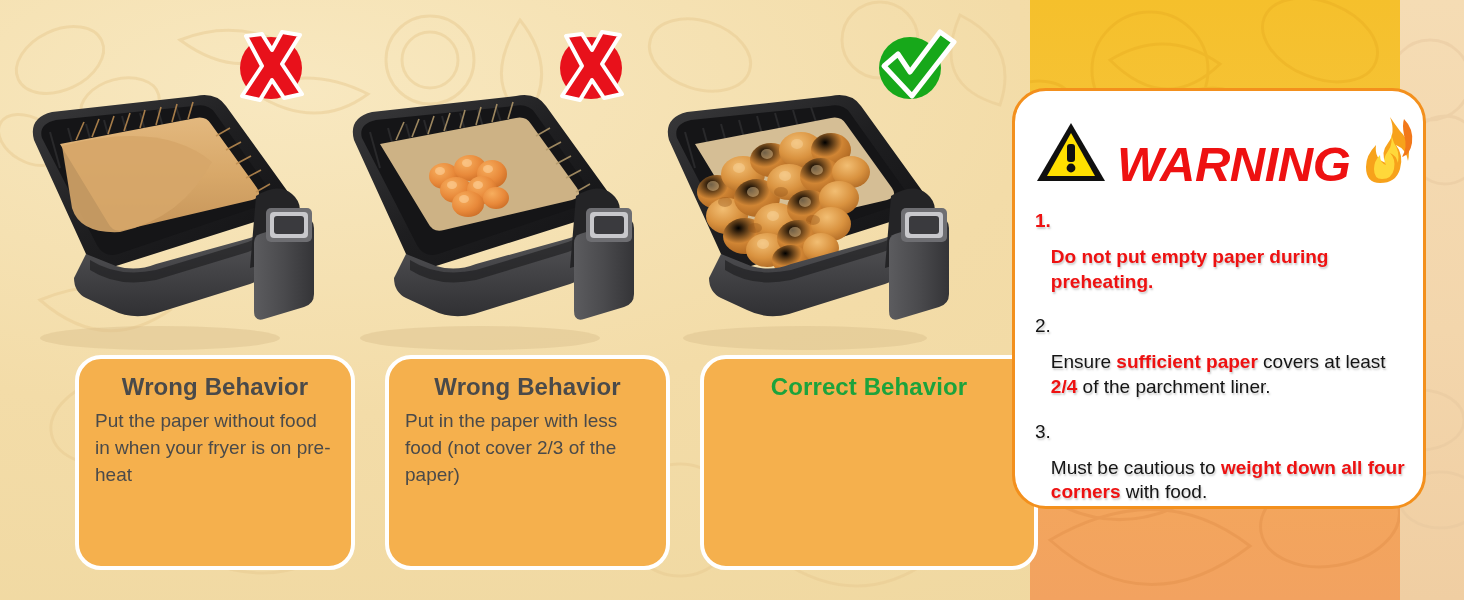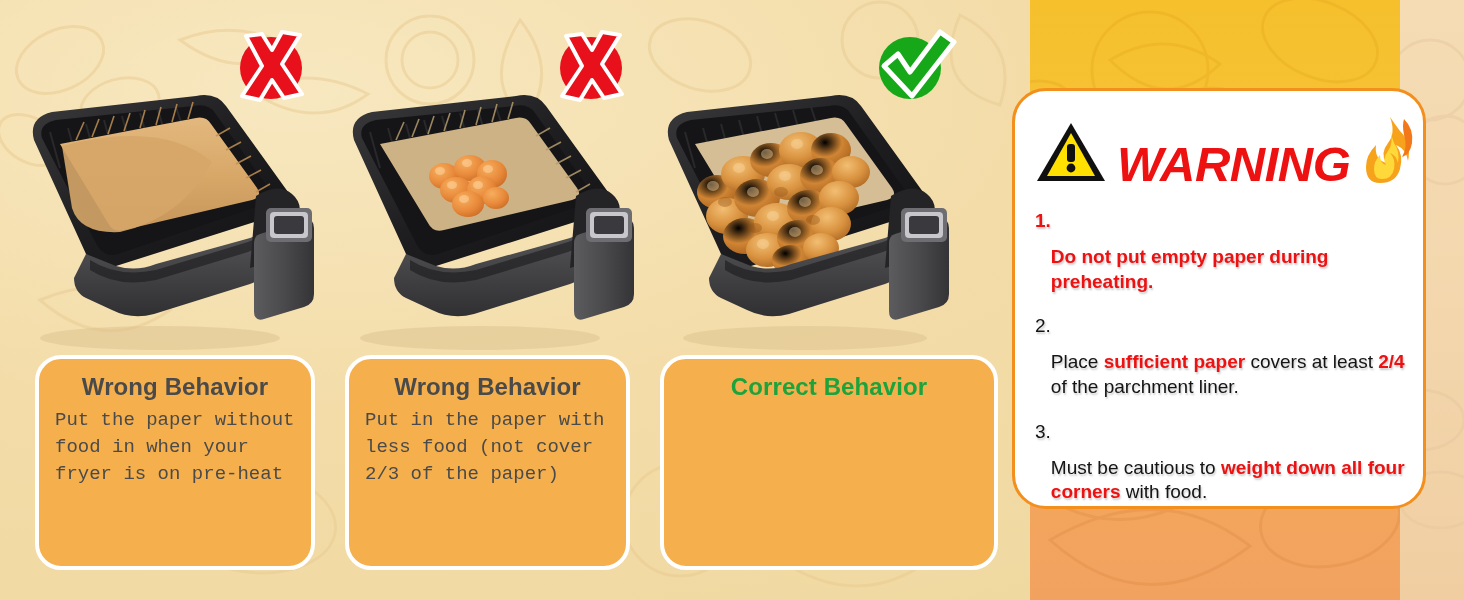--- a/index.html
+++ b/index.html
@@ -37,35 +37,35 @@
   .badge{position:absolute;width:78px;height:78px;}
 
   
   .card{
     position:absolute;
     background:#F5B04D;
     border:4px solid #FFFFFF;
     border-radius:26px;
     box-sizing:border-box;
     padding:14px 16px 16px 16px;
+    margin-left:40px;
   }
   .card-title{
     text-align:center;
     font-weight:bold;
     font-size:24px;
     color:#4A4A4A;
     margin-bottom:6px;
     letter-spacing:.1px;
   }
   .card-title.good{color:#1CA33C;}
   .card-body{
     font-size:19px;
     line-height:1.43;
     color:#4A4A4A;
-    font-family:Liberation Mono, monospace;
   }
   .card-body.good{color:#1CA33C;}
 
   
   .warn-panel{
     position:absolute;left:1012px;top:88px;width:414px;height:421px;
     background:#FFFFFF;
     border:3px solid #F3901D;
     border-radius:34px;
     box-sizing:border-box;
@@ -454,21 +454,21 @@
     </div>
 
     <div class="warn-list">
       <div class="warn-item alert">
         <span class="warn-num">1.</span>
         <span class="warn-text">Do not put empty paper during preheating.</span>
       </div>
 
       <div class="warn-item">
         <span class="warn-num">2.</span>
-        <span class="warn-text"><span>Place </span><span class="r">sufficient paper</span><span> covers at least </span><span class="r">2/4</span><span> of the parchment liner.</span></span>
+        <span class="warn-text"><span>Ensure </span><span class="r">sufficient paper</span><span> covers at least </span><span class="r">2/4</span><span> of the parchment liner.</span></span>
       </div>
 
       <div class="warn-item">
         <span class="warn-num">3.</span>
         <span class="warn-text"><span>Must be cautious to </span><span class="r">weight down all four corners</span><span> with food.</span></span>
       </div>
     </div>
   </div>
 
 </div>

